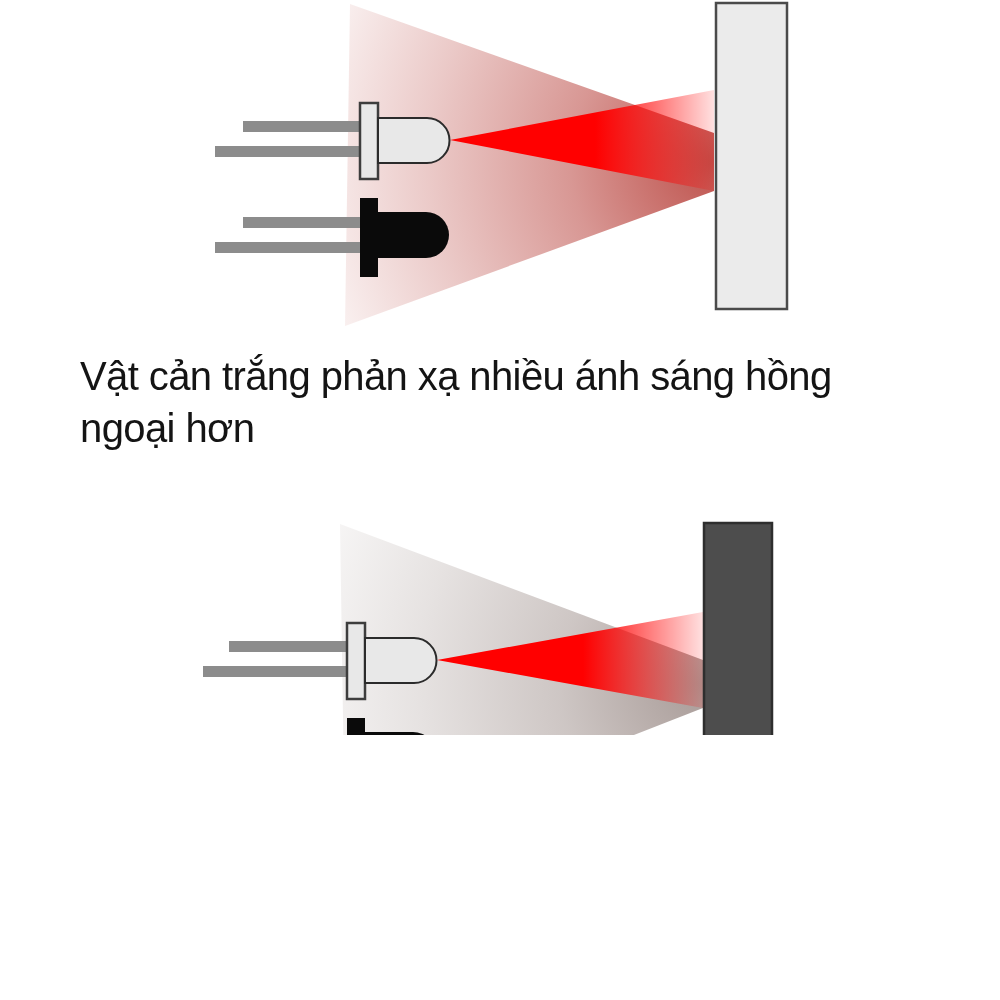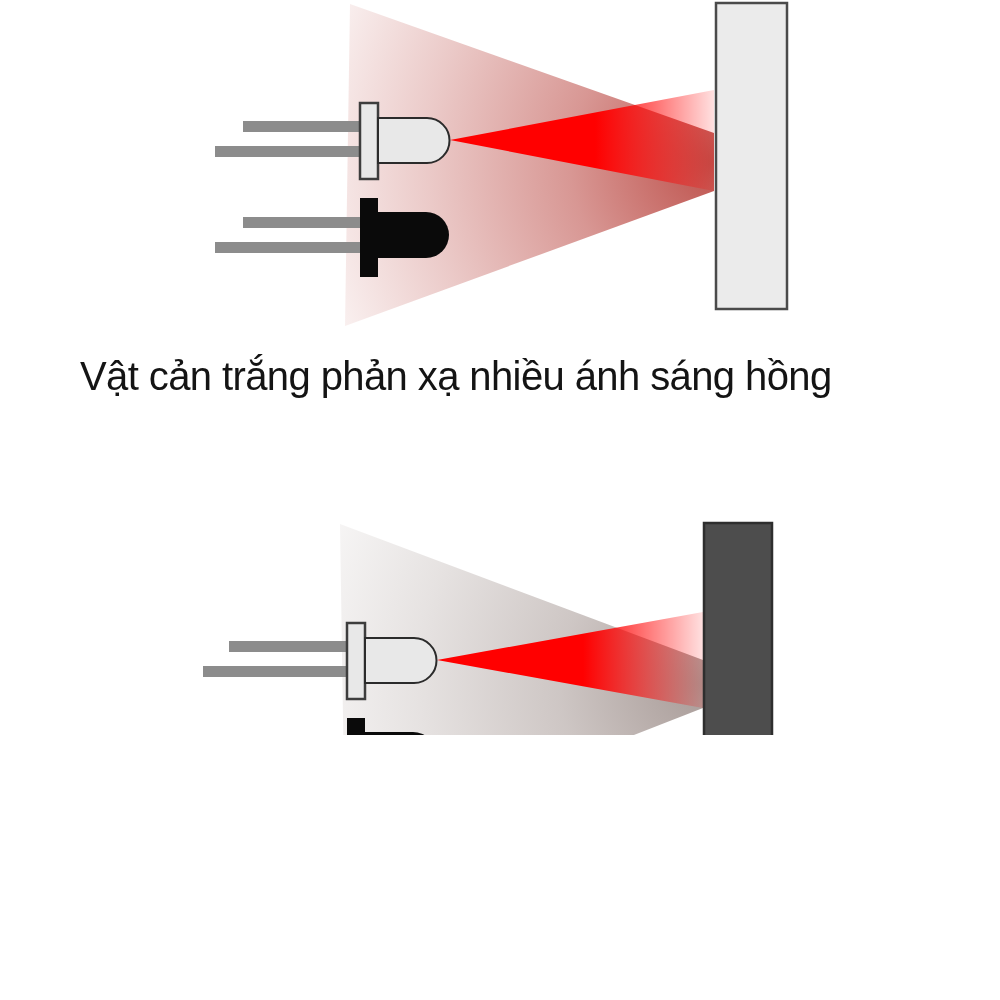--- a/index.html
+++ b/index.html
@@ -98,16 +98,17 @@
         <rect x="229" y="737" width="118" height="11" fill="#8c8c8c"></rect>
         <rect x="203" y="762" width="144" height="11" fill="#8c8c8c"></rect>
         <rect x="347" y="718" width="18" height="78" fill="#0a0a0a"></rect>
         <path d="M365,732 L413,732 A23 23 0 0 1 413,778 L365,778 Z" fill="#0a0a0a"></path>
       </g>
     </g>
   </svg>
 
   <div class="caption" style="left:80px; top:350px;">
     <div>Vật cản trắng phản xạ nhiều ánh sáng hồng</div>
+    <div>ngoại hơn</div>
   </div>
 
 
 </div>
 
 </body></html>

